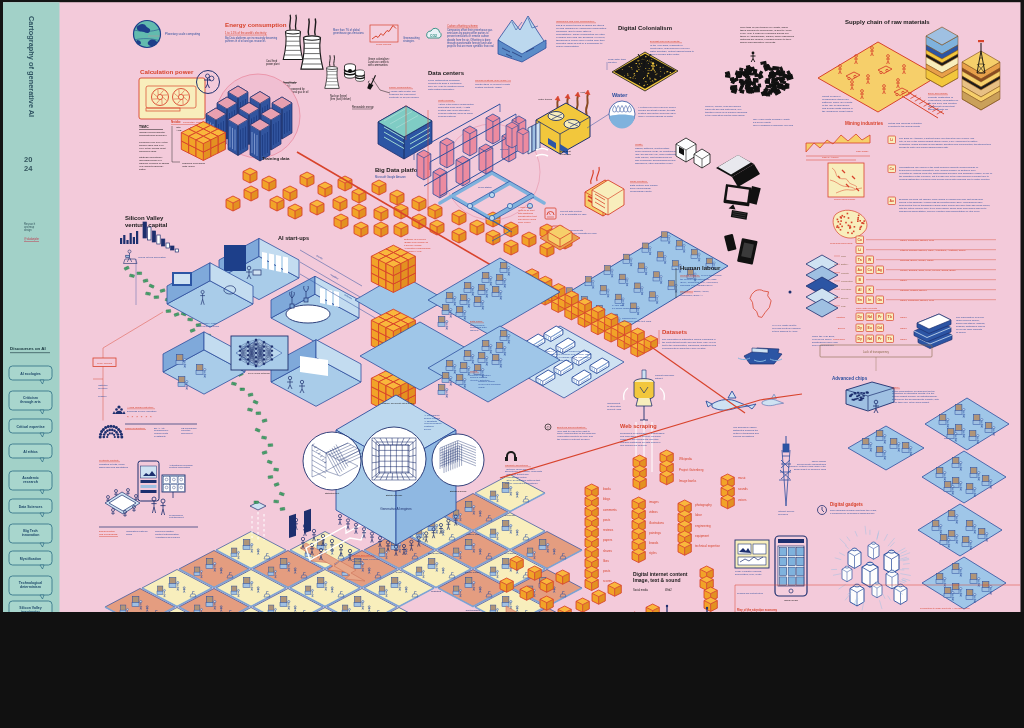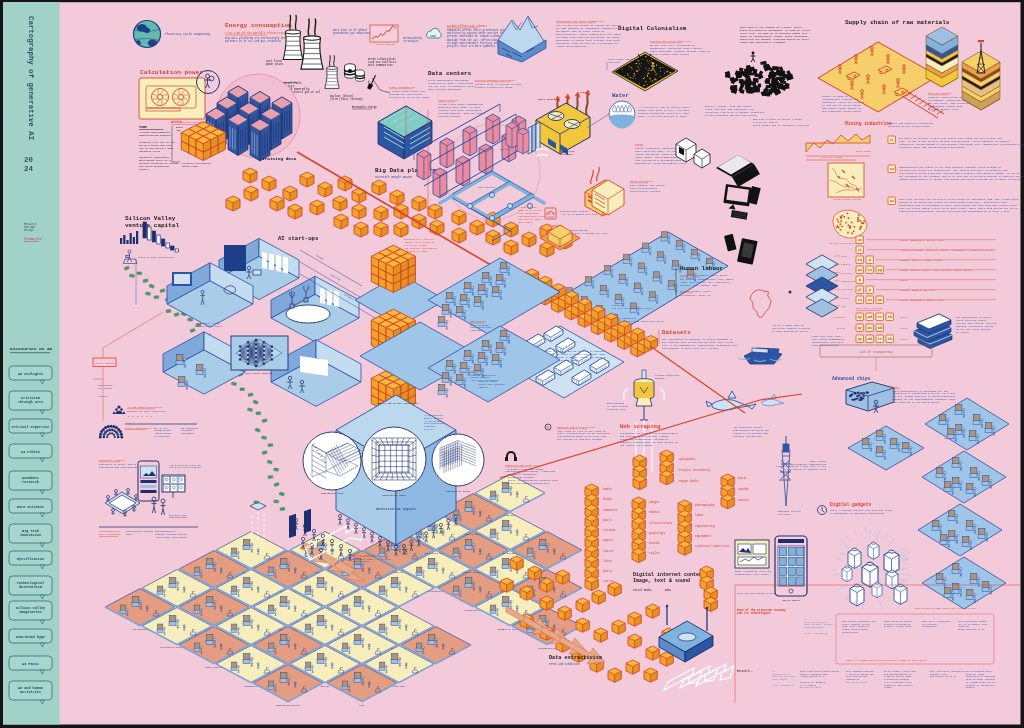--- a/index.html
+++ b/index.html
@@ -1,15 +1,15 @@
 <!DOCTYPE html>
 <html><head><meta charset="utf-8">
 <style>
 html,body{margin:0;padding:0;background:#111}
-#poster{position:relative;width:1024px;height:728px;overflow:hidden;background:#f3cada;font-family:Liberation Mono, monospace}
+#poster{position:relative;width:1024px;height:612px;overflow:hidden;background:#f3cada;font-family:Liberation Sans, sans-serif}
 svg{position:absolute;left:0;top:0}
 </style></head><body>
 <div id="poster">
 <svg width="1024" height="728" viewBox="0 0 1024 728">
 <defs>
 <g id="cb">
           <path d="M7 0L14 3.5 7 7 0 3.5Z" fill="#f9b73c"></path>
           <path d="M0 3.5L7 7V15L0 11.5Z" fill="#f1a328"></path>
           <path d="M14 3.5L7 7V15L14 11.5Z" fill="#e39121"></path>
           <path d="M7 0L14 3.5V11.5L7 15 0 11.5V3.5ZM0 3.5L7 7 14 3.5M7 7V15" stroke="#d8432c" stroke-width="0.9" fill="none" stroke-linejoin="round"></path>

